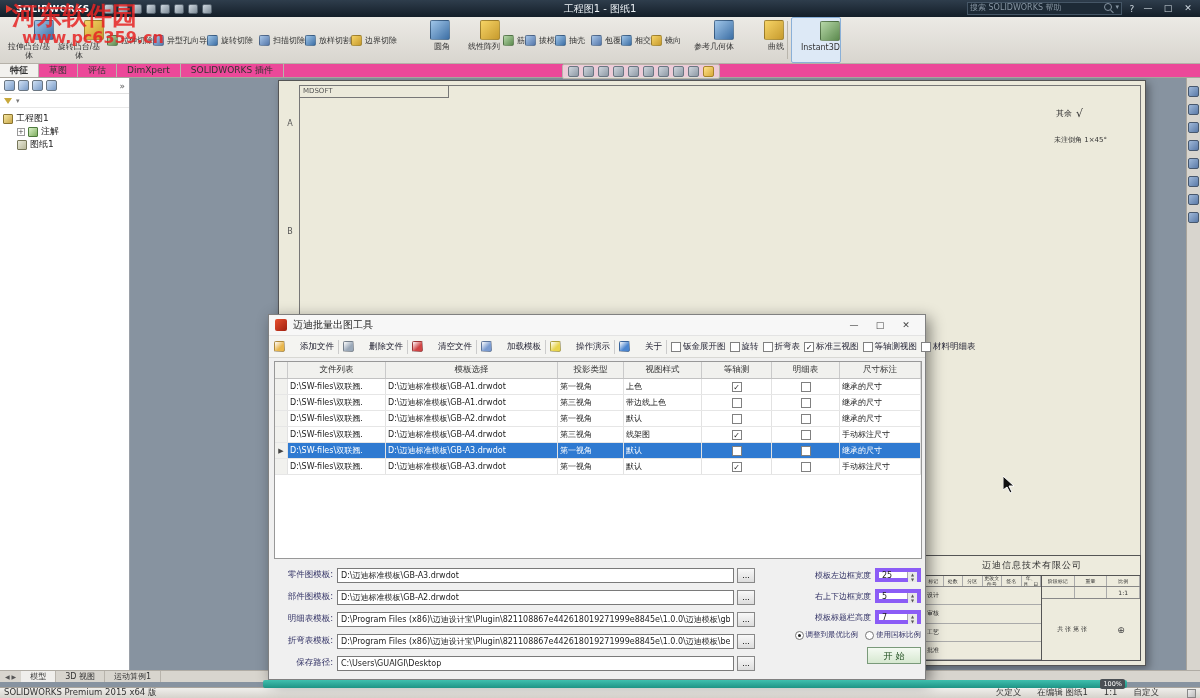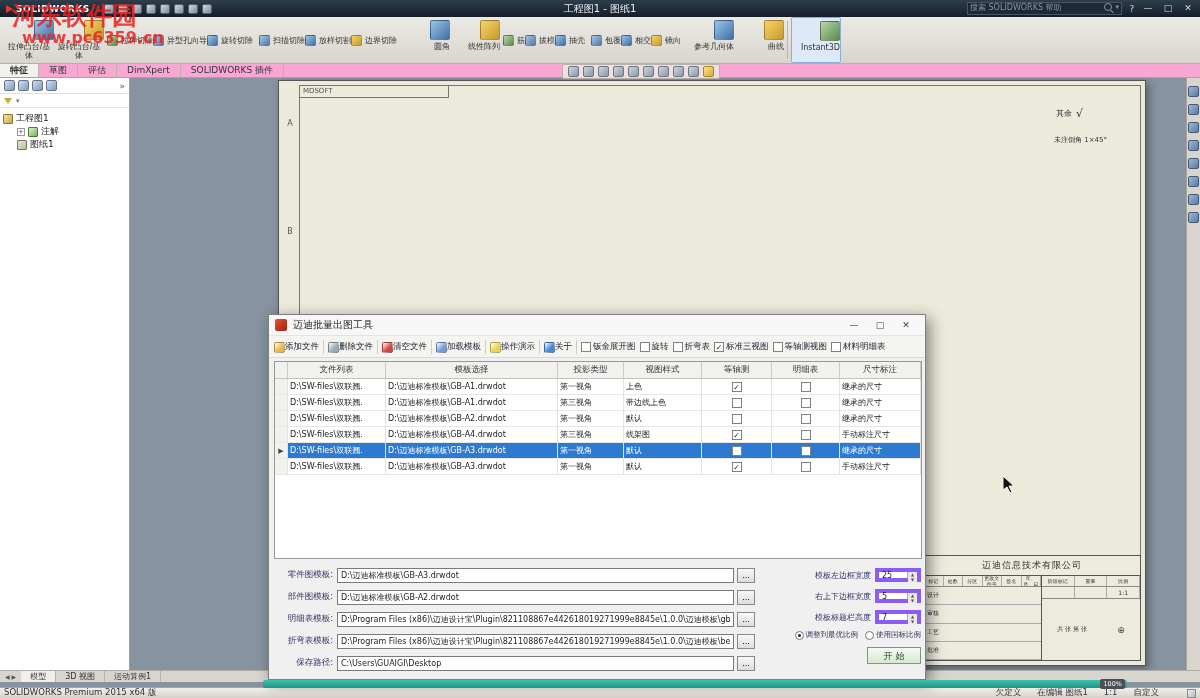--- a/index.html
+++ b/index.html
@@ -39,21 +39,21 @@
   .rib-stack{display:flex;flex-direction:row;justify-content:space-evenly;padding:2px 3px}
   .rib-small{display:flex;align-items:center;gap:3px;font-size:8px;color:#333;white-space:nowrap}
   .rics{width:11px;height:11px;border-radius:2px;border:1px solid rgba(0,0,0,.25);flex:none}
   .ic0{background:linear-gradient(135deg,#9fc5e8,#3d6fa5)}
   .ic1{background:linear-gradient(135deg,#f6d365,#c79b2e)}
   .ic2{background:linear-gradient(135deg,#b6d7a8,#5c8a4e)}
   .ic3{background:linear-gradient(135deg,#a8c6e8,#5577aa)}
   .rib-sep{width:1px;background:#b9b5ac;margin:4px 3px}
 
   
-  .tabstrip{position:absolute;top:64px;left:0;width:100%;height:14px;background:#f9a8d4;border-bottom:1px solid #a8a49c;display:flex;font-size:9px;color:#333;z-index:25}
+  .tabstrip{position:absolute;top:64px;left:0;width:100%;height:14px;background:#ec4899;border-bottom:1px solid #a8a49c;display:flex;font-size:9px;color:#333;z-index:25}
   .ftab{padding:0 10px;line-height:13px;border-right:1px solid #b8b4ac;white-space:nowrap}
   .ftab.active{background:#f2f1ee;font-weight:bold}
 
   
   .main{position:absolute;top:78px;left:0;width:100%;bottom:28px}
   .left-panel{position:absolute;left:0;top:0;width:130px;height:100%;background:#fff;border-right:1px solid #9aa0a8;z-index:10}
   .lp-head{height:16px;display:flex;align-items:center;gap:3px;padding:2px 4px;border-bottom:1px solid #e0e0e0}
   .lp-ic{width:11px;height:11px;border-radius:2px;border:1px solid #6a7682;background:linear-gradient(135deg,#cfe0f4,#7a9cc8)}
   .lp-expand{margin-left:auto;font-size:9px;color:#555}
   .lp-filter{height:14px;display:flex;align-items:center;gap:4px;padding:0 4px;border-bottom:1px solid #e8e8e8}
@@ -103,21 +103,21 @@
   .cursor{position:absolute;left:873px;top:398px;z-index:60}
 
   
   .dialog{position:absolute;left:268px;top:314px;width:658px;height:366px;background:#f0f0f0;border:1px solid #808080;box-shadow:4px 4px 14px rgba(0,0,0,.45);z-index:150;font-size:9px}
   .dlg-title{height:21px;background:#f7f7f7;display:flex;align-items:center;padding:0 6px;border-bottom:1px solid #e3e3e3}
   .dlg-icon{width:12px;height:12px;background:linear-gradient(135deg,#e85030,#a02010);border-radius:2px;margin-right:6px;flex:none}
   .dlg-title-text{font-size:10px;color:#222}
   .dlg-controls{margin-left:auto;display:flex}
   .dlg-ctl{width:26px;text-align:center;color:#444;font-size:9px;line-height:20px}
   .dlg-toolbar{height:22px;display:flex;align-items:center;padding:0 3px;background:#f4f4f1;border-bottom:1px solid #d8d8d4}
-  .dt-item{display:flex;align-items:flex-end;gap:0;padding:0 2px;font-size:8.5px;color:#223;white-space:nowrap}
+  .dt-item{display:flex;align-items:center;gap:15px;padding:0 2px;font-size:8.5px;color:#223;white-space:nowrap}
   .dt-ic{width:11px;height:11px;border-radius:2px;border:1px solid rgba(0,0,0,.25);flex:none}
   .dt-sep{width:1px;height:14px;background:#ccc;margin:0 2px;flex:none}
   .dt-check{display:flex;align-items:center;gap:2px;padding:0 2px;font-size:8.5px;color:#223;white-space:nowrap}
   .cbox{display:inline-block;width:10px;height:10px;border:1px solid #808080;background:#fff;font-size:8px;line-height:9px;text-align:center;color:#222;flex:none}
   .dtable{position:absolute;left:5px;top:46px;width:648px;height:198px;background:#fff;border:1px solid #989898;overflow:hidden}
   .drow{display:grid;grid-template-columns:13px 98px 172px 66px 78px 70px 68px 1fr;height:16px;border-bottom:1px solid #e6e6e6;align-items:stretch;font-size:8px;color:#222}
   .drow.header{height:17px;background:#f1f1ee;border-bottom:1px solid #c2c2c2;color:#333}
   .dcell{padding:0 2px;overflow:hidden;white-space:nowrap;border-right:1px solid #e2e2e2;display:flex;align-items:center}
   .drow.header .dcell{justify-content:center;border-right:1px solid #cacaca;font-size:8.5px}
   .dcell.center{justify-content:center}

